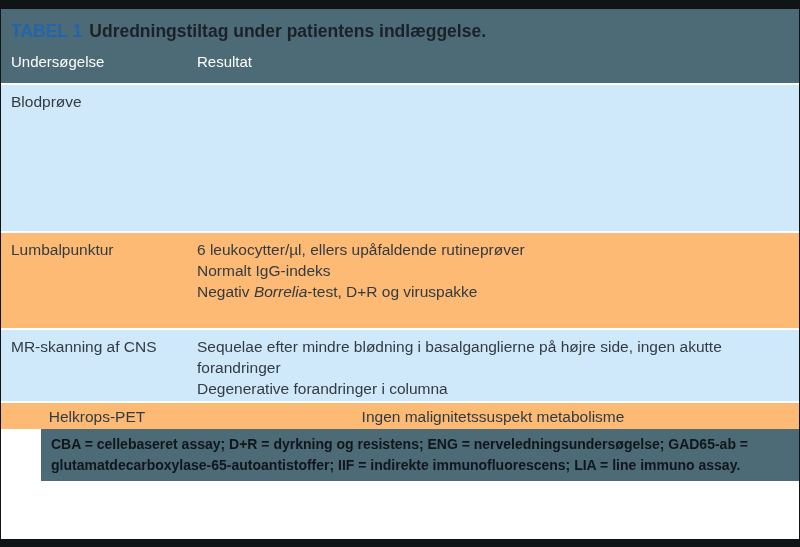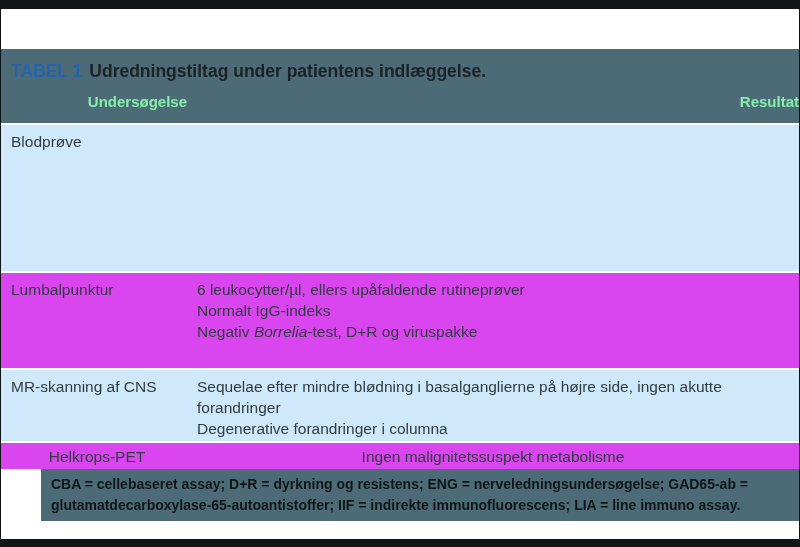--- a/index.html
+++ b/index.html
@@ -7,38 +7,38 @@
     width: 800px; height: 547px; box-sizing: border-box;
     border-left: 1px solid #101417; border-right: 1px solid #101417;
     font-family: "Liberation Sans", sans-serif;
     display: flex; flex-direction: column; background: #ffffff; overflow: hidden;
   }
   .bar-top    { height: 9px; background: #101417; flex: 0 0 auto; }
   .bar-bottom { height: 8px; background: #101417; flex: 0 0 auto; margin-top: auto; }
 
   .head-band {
     height: 74px; flex: 0 0 auto; background: #4c6b77;
-    box-sizing: border-box; padding: 12px 10px 0 10px; margin-top: 40px;
+    box-sizing: border-box; padding: 12px 10px 0 10px;
   }
   .title { font-size: 17.5px; font-weight: bold; color: #1b2227; line-height: 20px; }
   .title .tabel-label { color: #2265ab; margin-right: 7px; }
   .col-headers {
     display: grid; grid-template-columns: 186px 1fr;
     margin: 11px -10px 0 -10px;
-    font-size: 15px; font-weight: bold; color: #86efac; line-height: 20px; text-align: right;
+    font-size: 15px; font-weight: normal; color: #ffffff; line-height: 20px;
   }
   .col-headers > div { padding-left: 10px; }
 
   .row {
     display: grid; grid-template-columns: 186px 1fr;
     border-top: 2px solid #ffffff; box-sizing: border-box; overflow: hidden;
     font-size: 15.5px; color: #333b42; line-height: 21px; flex: 0 0 auto;
   }
   .shade-a { background: #cfe9fb; }
-  .shade-b { background: #d946ef; }
+  .shade-b { background: #fdba74; }
   .row-1 { height: 148px; }
   .row-2 { height: 97px; }
   .row-3 { height: 73px; }
   .row-4 { height: 28px; }
   .row-5 { height: 59px; }
   .cell-name   { padding: 6px 4px 16px 10px; }
   .cell-result { padding: 6px 0 0 0; }
   .row-4 .cell-name, .row-4 .cell-result { padding-top: 3px; text-align: center; }
   .row-5 .cell-name, .row-5 .cell-result { padding-top: 7px; }
   .line { padding: 0 10px; white-space: pre-wrap; }

